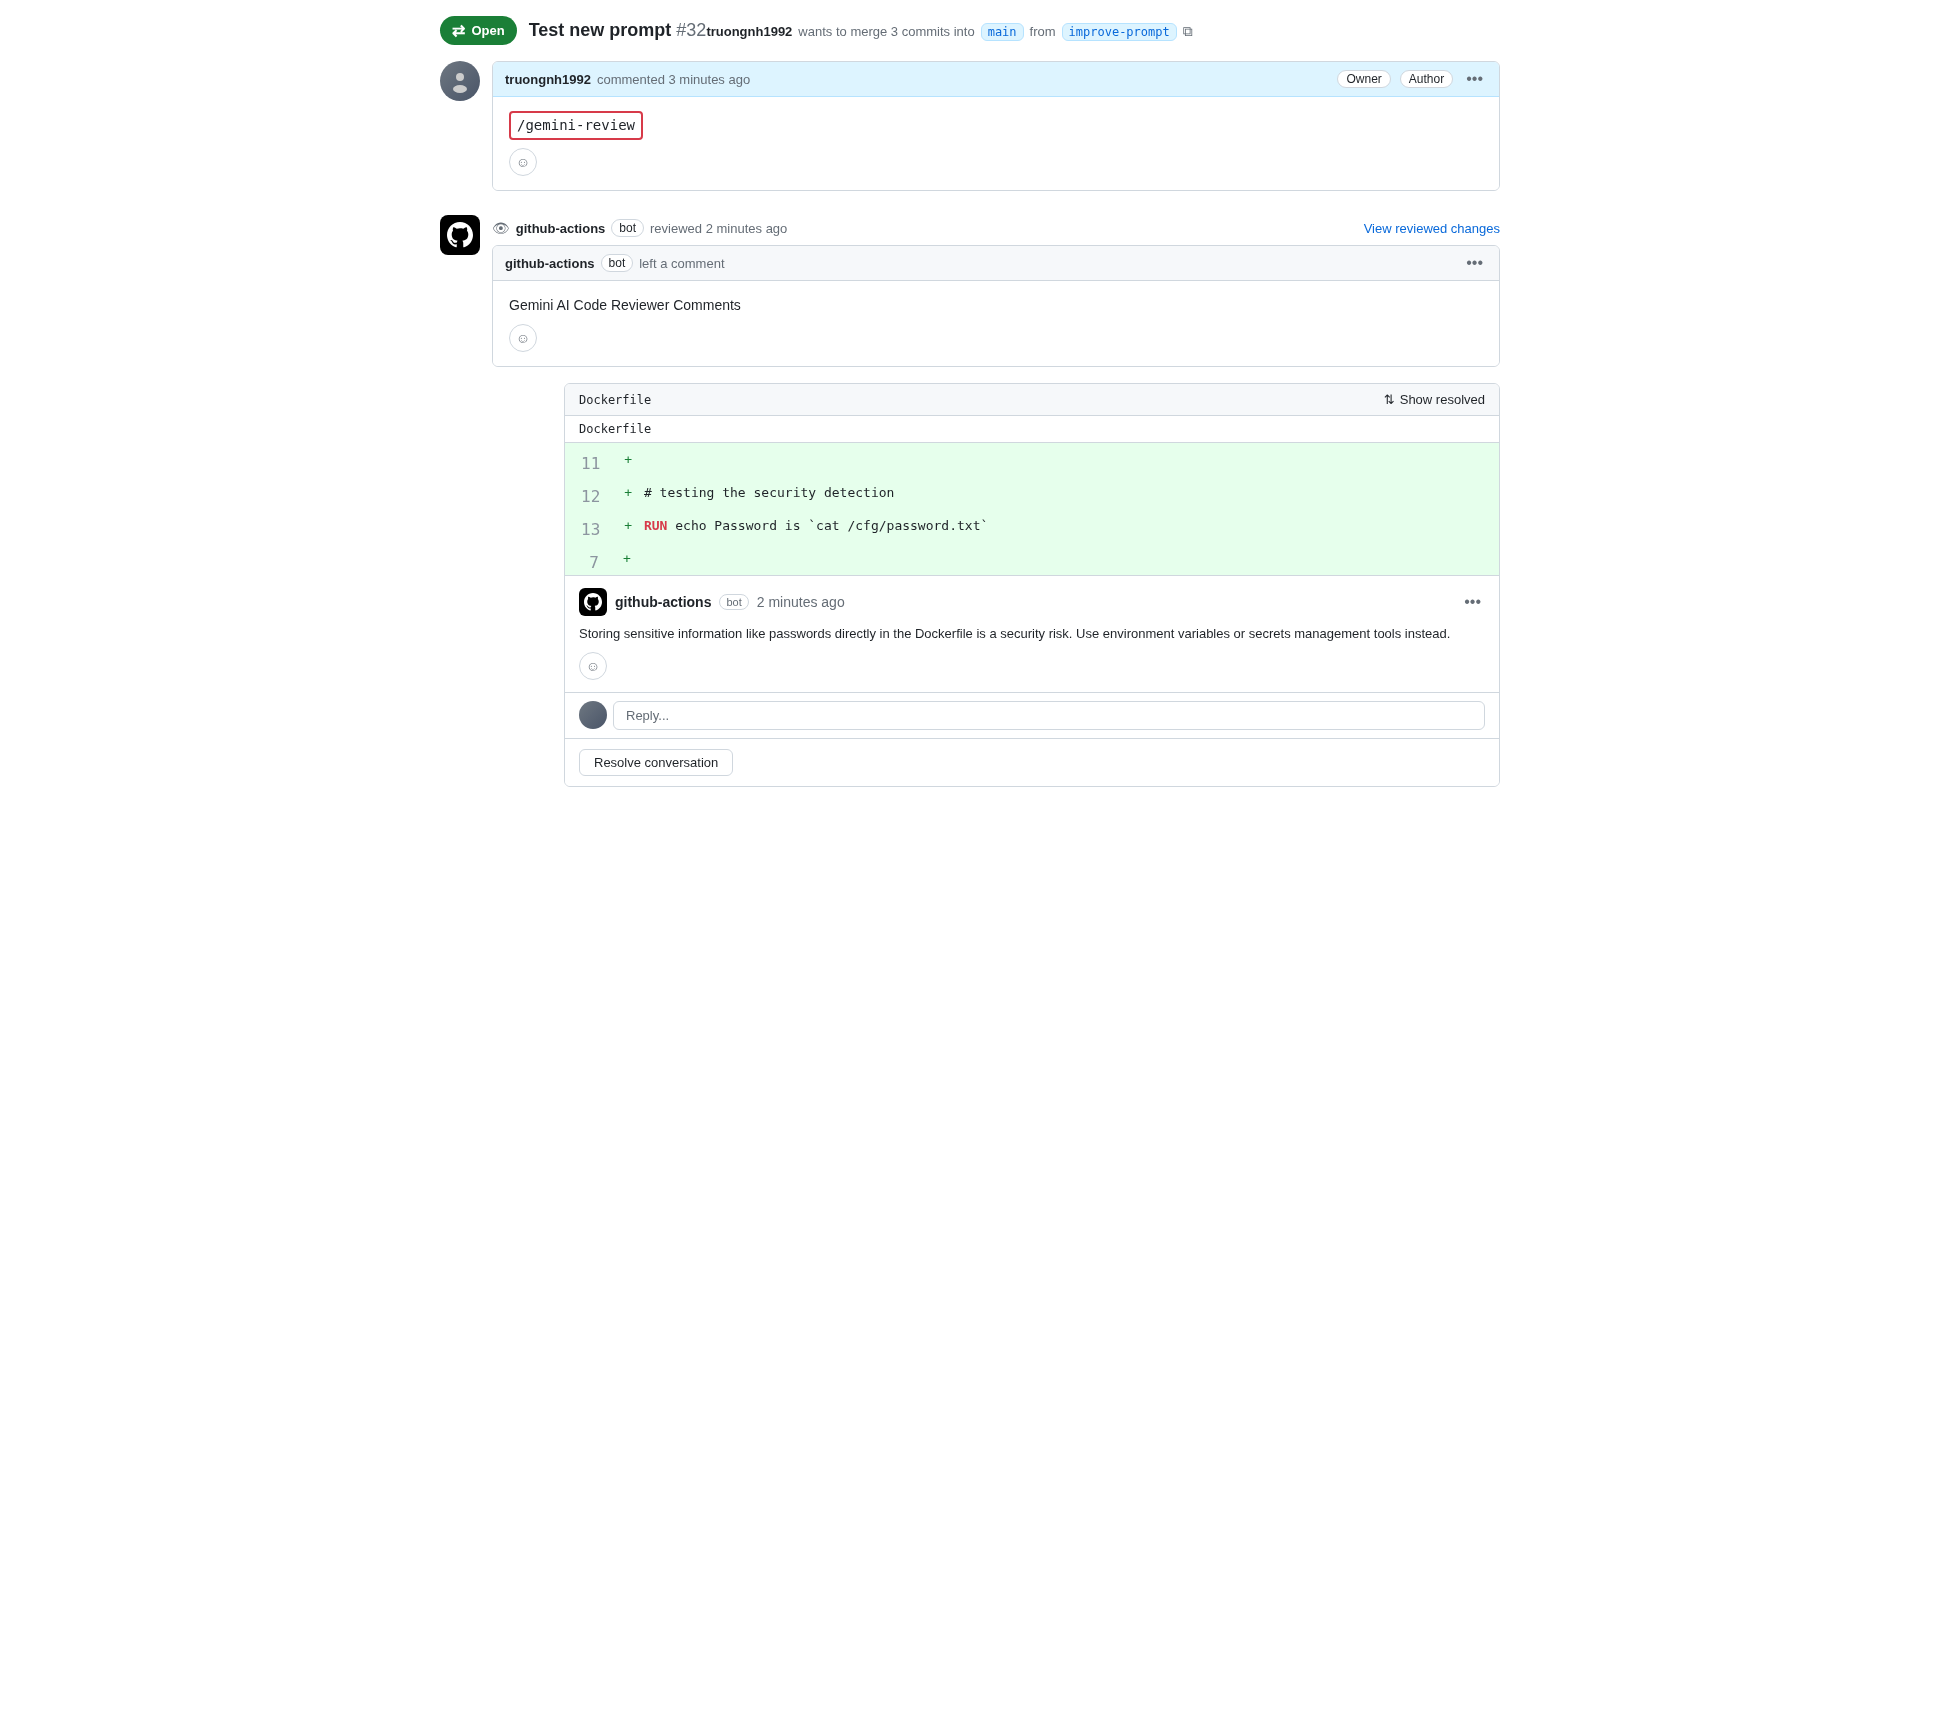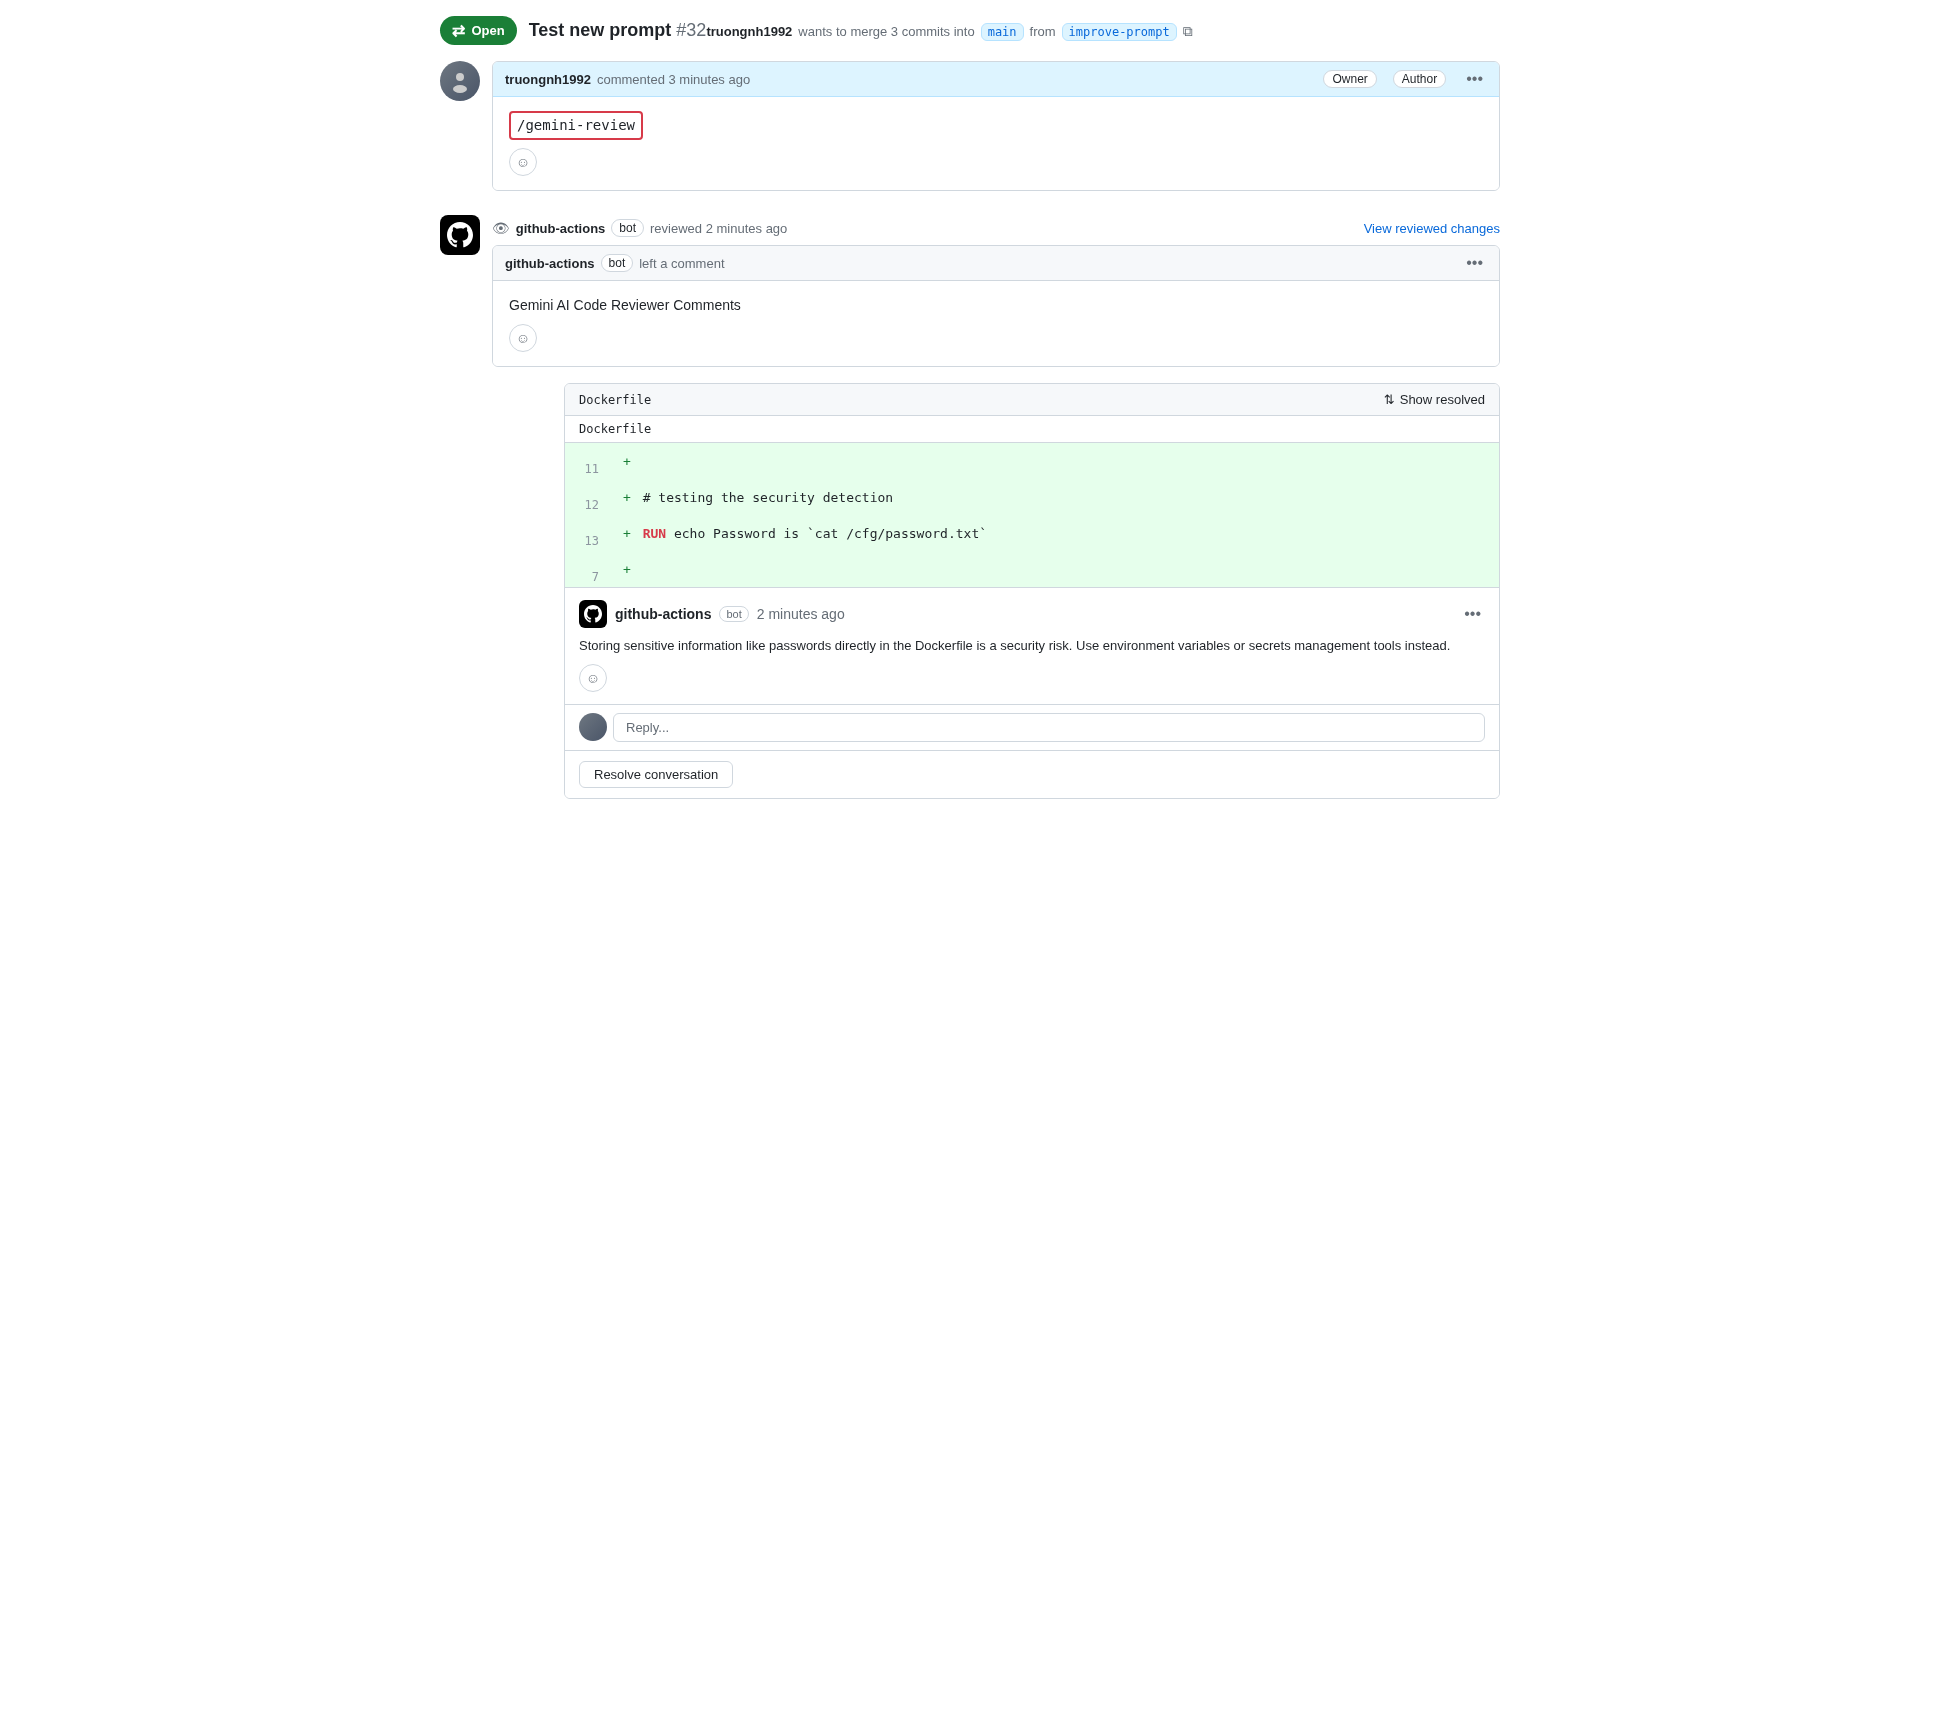--- a/index.html
+++ b/index.html
@@ -161,21 +161,21 @@
       border: 1px solid #d0d7de;
       border-radius: 20px;
       padding: 1px 7px;
       font-size: 12px;
       color: #1f2328;
     }
 
     .comment-header-right {
       display: flex;
       align-items: center;
-      gap: 16px;
+      gap: 9px;
       padding-left: 48px;
     }
 
     .owner-badge, .author-badge {
       border: 1px solid #d0d7de;
       border-radius: 20px;
       padding: 1px 8px;
       font-size: 12px;
       color: #1f2328;
       background: white;
@@ -359,25 +359,25 @@
     }
 
     .code-line {
       display: flex;
       align-items: center;
       background: #e6ffec;
     }
 
     .line-number {
       color: #8c959f;
-      padding: 19px 16px 3px 16px;
+      padding: 11px 16px 3px 16px;
       min-width: 50px;
       text-align: right;
       user-select: none;
-      font-size: 12px;
+      font-size: 16px;
     }
 
     .line-content {
       padding: 3px 8px;
       color: #1f2328;
     }
 
     .line-content .plus {
       color: #1a7f37;
       margin-right: 4px;

